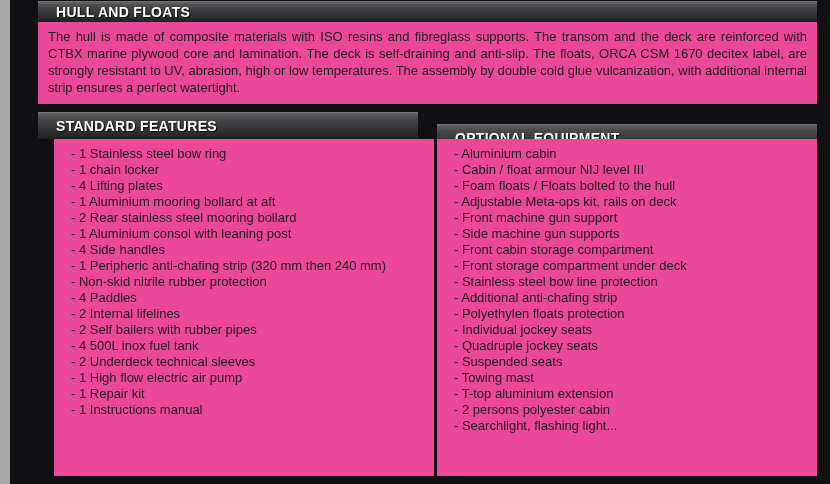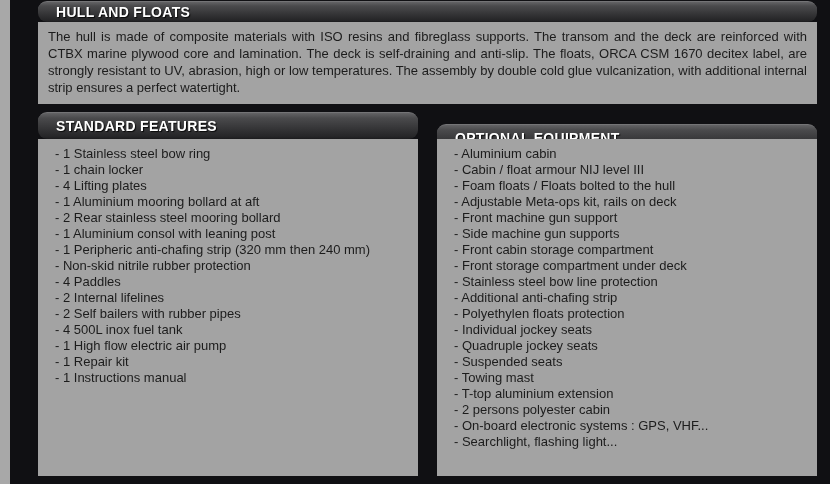--- a/index.html
+++ b/index.html
@@ -26,53 +26,52 @@
     background: linear-gradient(to bottom, #636365 0%, #4a4a4c 20%, #353537 60%, #252527 92%, #1b1b1d 100%);
     border-top: 1px solid #747476;
     color: #ffffff;
     font-weight: bold;
     font-size: 14px;
     letter-spacing: 0.3px;
     text-shadow: 1px 1px 1px rgba(0,0,0,0.85);
     display: flex;
     align-items: center;
     padding-left: 18px;
-    border-radius: 9px;
   }
   .hull-header {
     left: 38px; top: 1px;
     width: 779px; height: 21px;
   }
   .std-header {
     left: 38px; top: 112px;
     width: 380px; height: 27px;
   }
   .opt-header {
     left: 437px; top: 124px;
     width: 380px; height: 27px;
   }
   .panel {
     position: absolute;
     box-sizing: border-box;
-    background: #a3a3a3;
+    background: #ec4899;
   }
   .hull-panel {
     left: 38px; top: 22px;
     width: 779px; height: 82px;
     padding: 6px 10px 6px 10px;
   }
   .hull-panel p {
     margin: 0;
     font-size: 13px;
     line-height: 17px;
     color: #1c1c1c;
     text-align: justify;
   }
   .list-panel {
-    left: 38px; top: 139px;
+    left: 54px; top: 139px;
     width: 380px; height: 337px;
     padding: 7px 6px 0 17px;
   }
   .list-panel.right {
     left: 437px;
   }
   .list-item {
     font-size: 13px;
     line-height: 16px;
     color: #1c1c1c;
@@ -96,26 +95,28 @@
   <span>STANDARD FEATURES</span>
 </div>
 
 <div class="panel list-panel">
     <div class="list-item">- 1 Stainless steel bow ring</div>
     <div class="list-item">- 1 chain locker</div>
     <div class="list-item">- 4 Lifting plates</div>
     <div class="list-item">- 1 Aluminium mooring bollard at aft</div>
     <div class="list-item">- 2 Rear stainless steel mooring bollard</div>
     <div class="list-item">- 1 Aluminium consol with leaning post</div>
+    <div class="list-item">- 4 Side handles</div>
     <div class="list-item">- 1 Peripheric anti-chafing strip (320 mm then 240 mm)</div>
     <div class="list-item">- Non-skid nitrile rubber protection</div>
     <div class="list-item">- 4 Paddles</div>
     <div class="list-item">- 2 Internal lifelines</div>
     <div class="list-item">- 2 Self bailers with rubber pipes</div>
     <div class="list-item">- 4 500L inox fuel tank</div>
+    <div class="list-item">- 2 Underdeck technical sleeves</div>
     <div class="list-item">- 1 High flow electric air pump</div>
     <div class="list-item">- 1 Repair kit</div>
     <div class="list-item">- 1 Instructions manual</div>
   </div>
 
 <div class="section-header opt-header">
   <span>OPTIONAL EQUIPMENT</span>
 </div>
 
 <div class="panel list-panel right">
@@ -129,15 +130,14 @@
     <div class="list-item">- Front storage compartment under deck</div>
     <div class="list-item">- Stainless steel bow line protection</div>
     <div class="list-item">- Additional anti-chafing strip</div>
     <div class="list-item">- Polyethylen floats protection</div>
     <div class="list-item">- Individual jockey seats</div>
     <div class="list-item">- Quadruple jockey seats</div>
     <div class="list-item">- Suspended seats</div>
     <div class="list-item">- Towing mast</div>
     <div class="list-item">- T-top aluminium extension</div>
     <div class="list-item">- 2 persons polyester cabin</div>
-    <div class="list-item">- On-board electronic systems : GPS, VHF...</div>
     <div class="list-item">- Searchlight, flashing light...</div>
   </div>
 
 </body></html>

